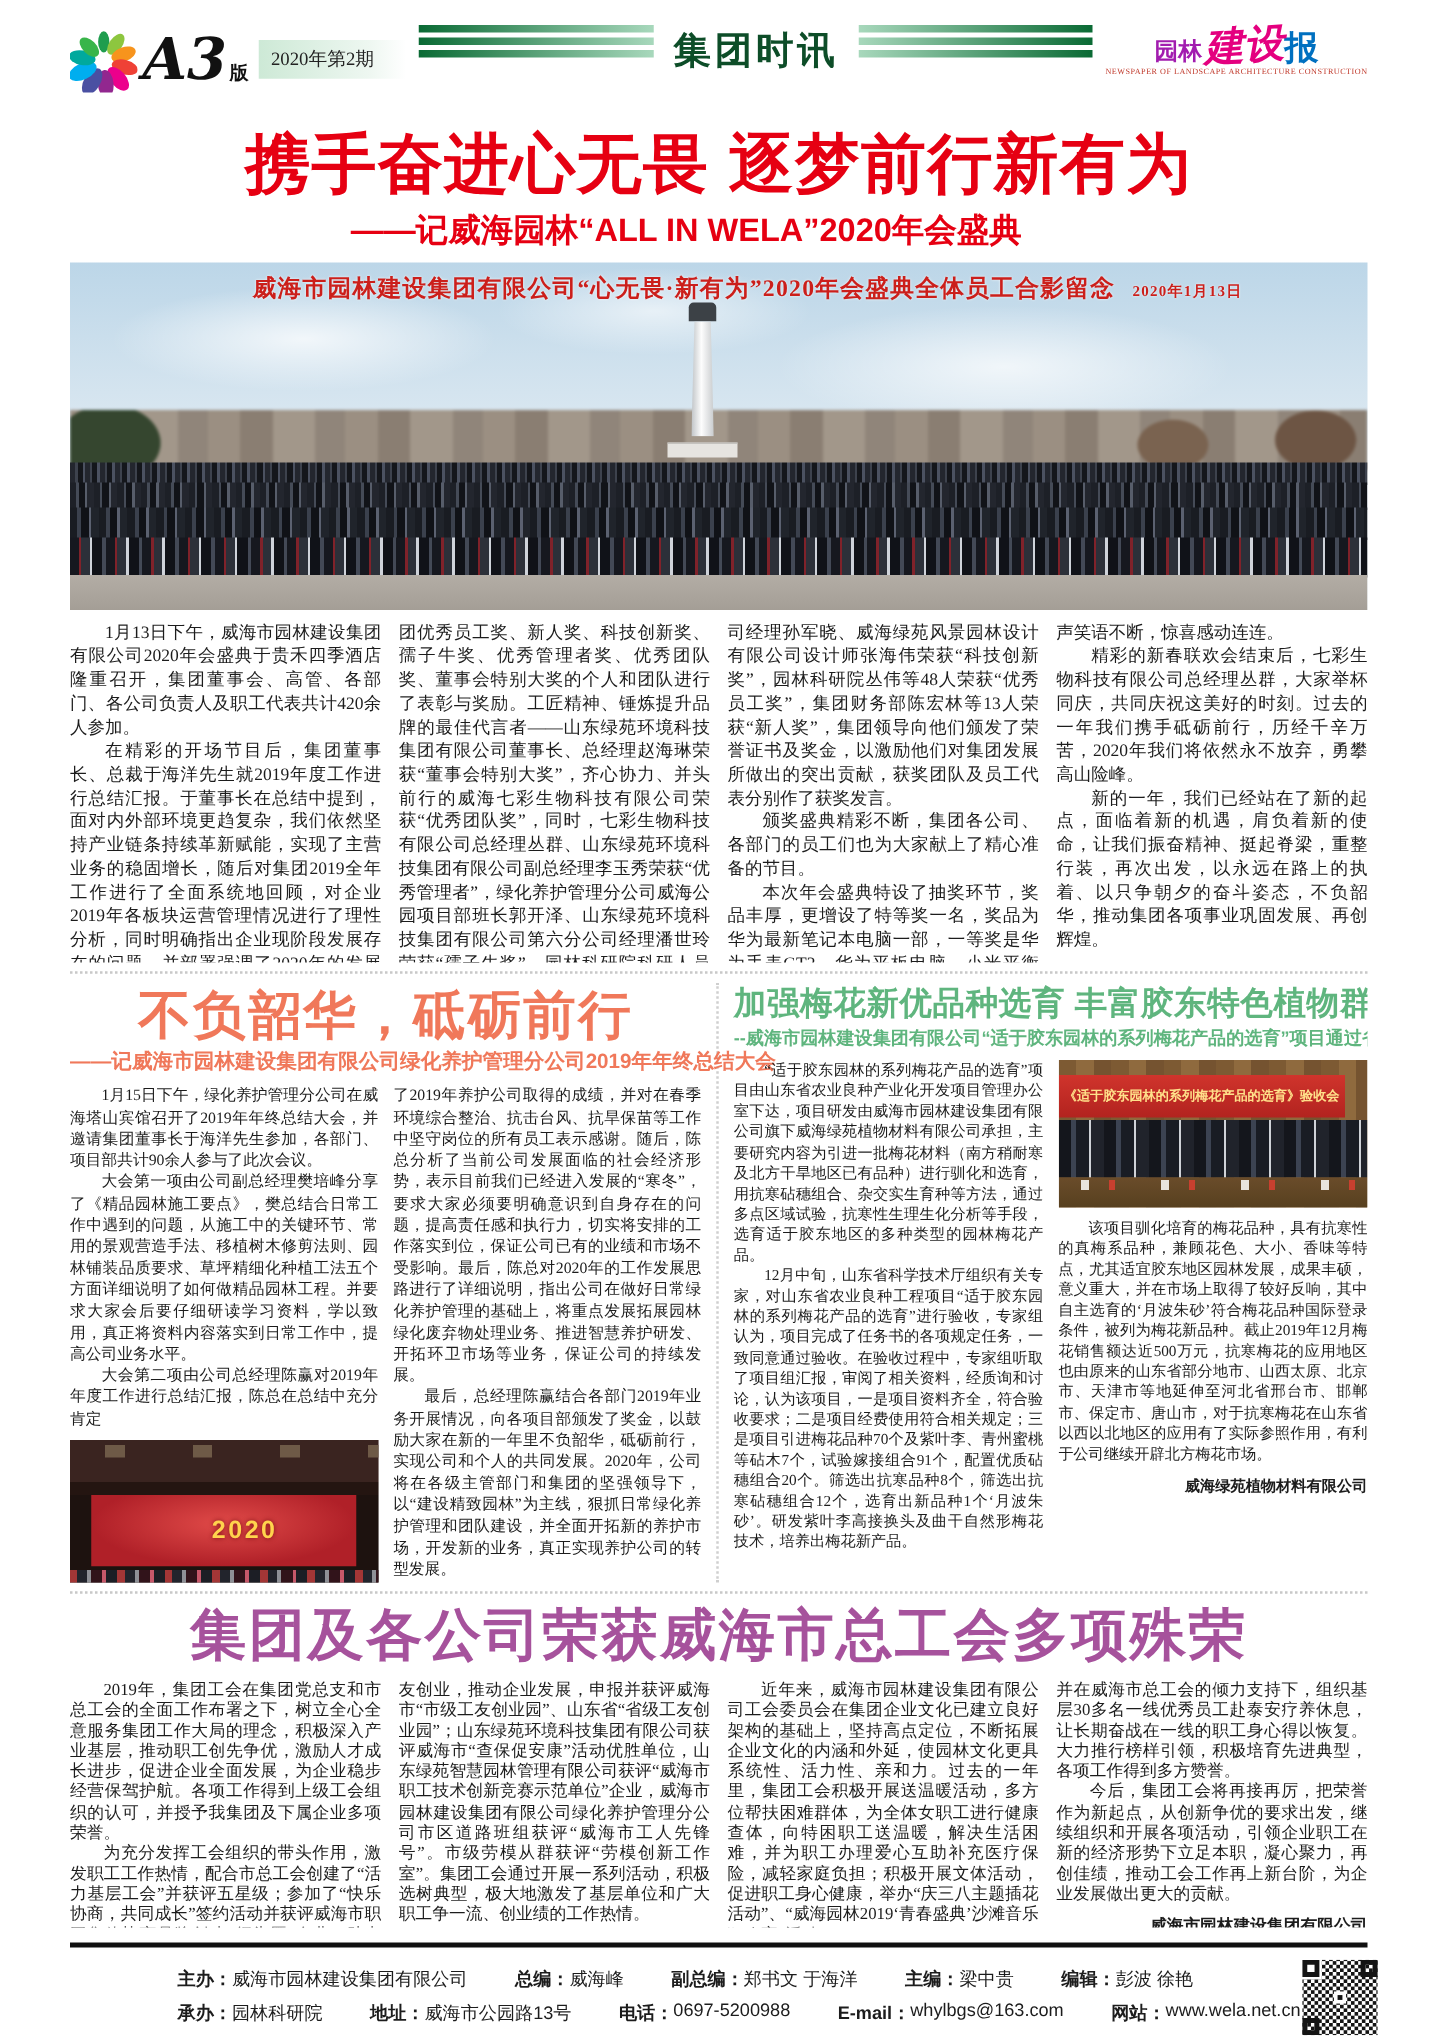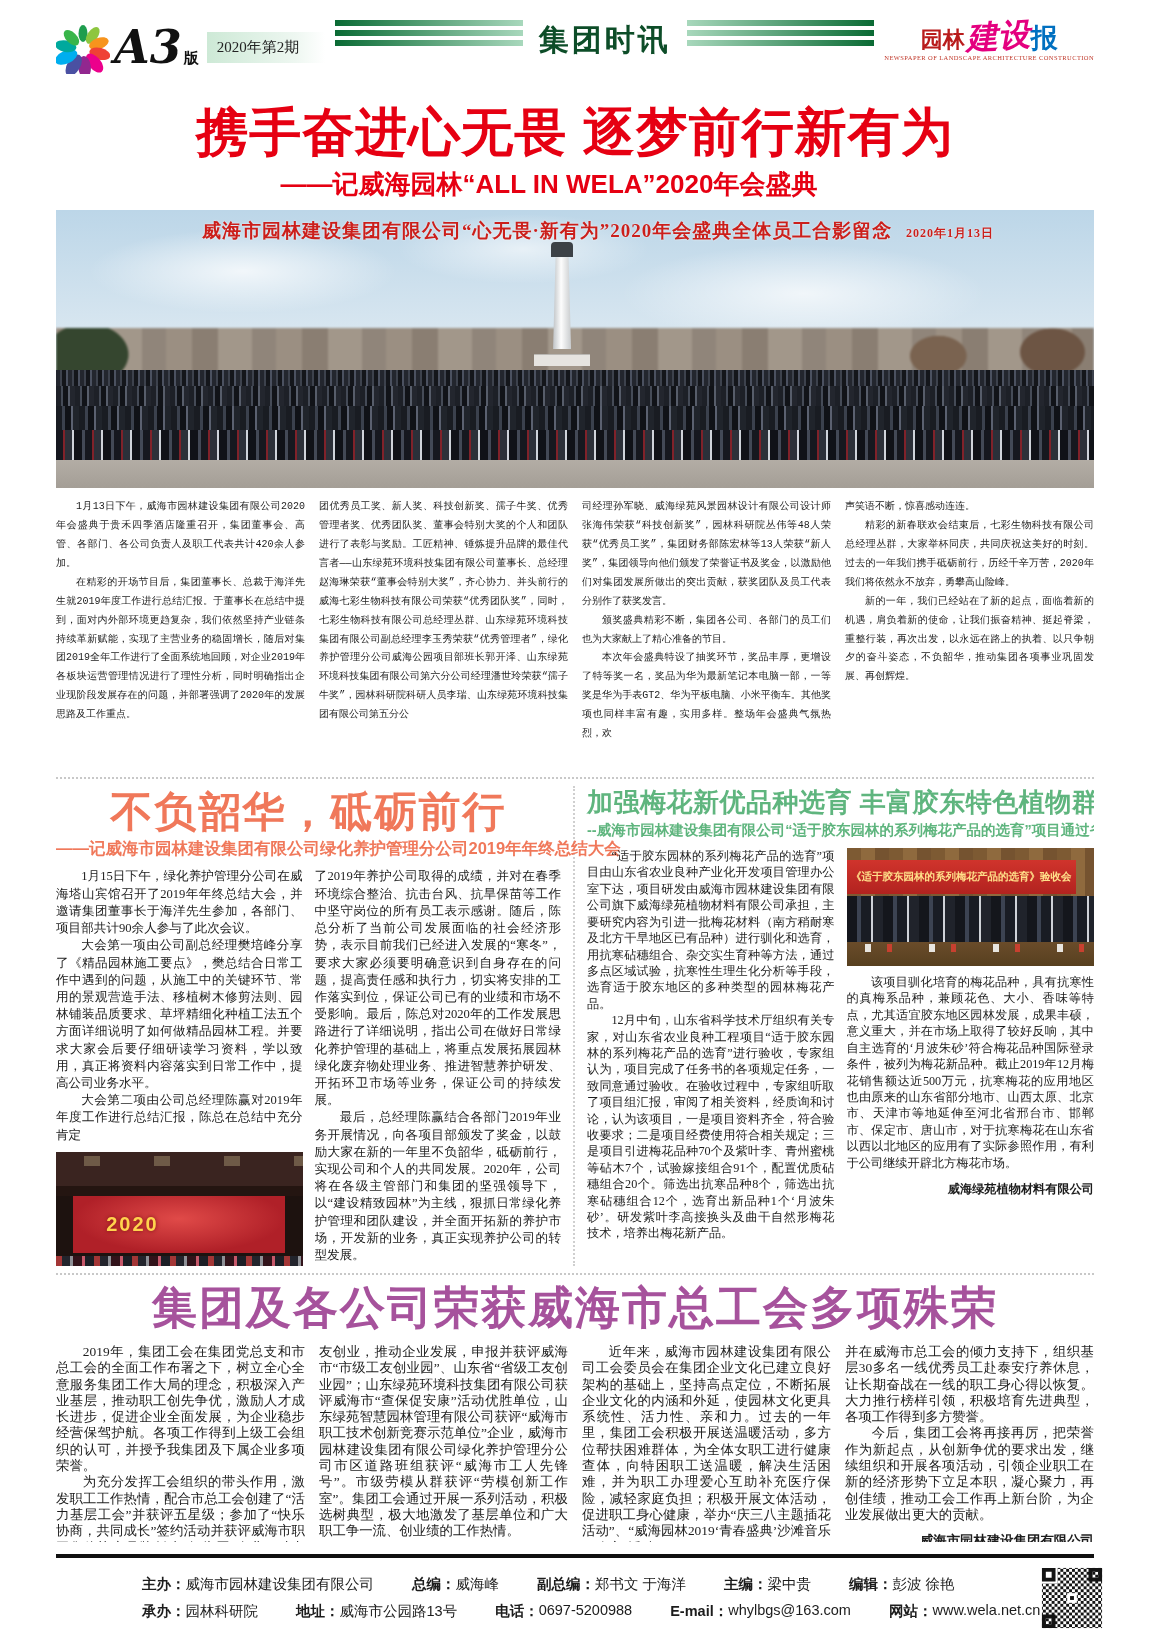--- a/index.html
+++ b/index.html
@@ -18,21 +18,21 @@
       linear-gradient(90deg,#0a6a34,#a8d8bc),
       linear-gradient(90deg,#0a6a34,#a8d8bc);
     background-size:100% 6px;background-position:0 0,0 10px,0 20px;background-repeat:no-repeat;}
   .hbar-right{background-image:
       linear-gradient(90deg,#a8d8bc,#0a6a34),
       linear-gradient(90deg,#a8d8bc,#0a6a34),
       linear-gradient(90deg,#a8d8bc,#0a6a34);}
   .section-name{font-family:"Liberation Sans",sans-serif;font-weight:900;font-size:30px;color:#0d4d28;letter-spacing:3px;white-space:nowrap;padding:0 6px;}
   .masthead{flex:0 0 auto;text-align:center;line-height:1;}
   .mh-cn{white-space:nowrap;font-family:"Liberation Sans",sans-serif;font-weight:900;}
-  .mh-green{color:#b91c1c;font-size:22px;}
+  .mh-green{color:#a21caf;font-size:19px;}
   .mh-pink{color:#e4007f;font-size:32px;font-style:italic;display:inline-block;transform:rotate(-4deg);margin:0 1px;}
   .mh-blue{color:#0070c0;font-size:27px;}
   .mh-en{font-size:6.5px;color:#c0392b;margin-top:3px;letter-spacing:.4px;white-space:nowrap;}
 
   
   .lead h1{font-family:"Liberation Sans",sans-serif;margin:8px 0 0;text-align:center;font-size:52px;font-weight:900;color:#e60012;letter-spacing:1px;line-height:1.1;}
   .lead-sub{font-family:"Liberation Sans",sans-serif;font-size:26px;font-weight:bold;color:#e60012;text-align:center;padding-right:52px;margin:6px 0 8px;}
 
   .group-photo{position:relative;height:278px;overflow:hidden;background:linear-gradient(180deg,#bcd6e8 0%,#dbe8f1 48%,#e9eef2 60%);}
   .gp-clouds{position:absolute;inset:0;background:
@@ -53,21 +53,21 @@
   .gp-crowd{position:absolute;left:0;right:0;}
   .r1{bottom:100px;height:18px;background:repeating-linear-gradient(90deg,#23262e 0 4px,#3d424d 4px 6px,#14161b 6px 10px,#4b5160 10px 12px);}
   .r2{bottom:80px;height:22px;background:repeating-linear-gradient(90deg,#1d2027 0 5px,#454b57 5px 7px,#111318 7px 12px,#575d6a 12px 14px,#23262e 14px 19px);}
   .r3{bottom:56px;height:26px;background:repeating-linear-gradient(90deg,#191c22 0 6px,#3b414d 6px 9px,#101217 9px 15px,#5b6170 15px 17px,#20242b 17px 23px);}
   .r4{bottom:26px;height:32px;background:repeating-linear-gradient(90deg,#16181f 0 7px,#80222a 7px 9px,#2c3039 9px 16px,#cfd3da 16px 18px,#101218 18px 26px,#434956 26px 29px);}
   .gp-ground{position:absolute;left:0;right:0;bottom:0;height:28px;background:linear-gradient(180deg,#b3ada5,#a49e96);}
 
   .cols4{display:flex;gap:14px;height:272px;overflow:hidden;margin-top:10px;}
   .cols4 .col{flex:1;overflow:hidden;}
   p{margin:0;text-align:justify;}
-  .lead .cols4 p{font-size:10px;line-height:18.9px;font-family:Liberation Mono, monospace;}
+  .lead .cols4 p{font-size:14px;line-height:18.9px;}
   .ind{text-indent:2em;}
   .sig{text-align:right;font-weight:bold;margin-top:16px;}
 
   .dotline{border-top:2px dotted #c8c8c8;margin:7px 0;}
 
   
   .middle{display:flex;height:480px;overflow:hidden;}
   .mid-left{width:50%;padding-right:12px;border-right:2px dotted #cfcfcf;}
   .mid-right{width:50%;padding-left:12px;}
   h2{font-family:"Liberation Sans",sans-serif;margin:2px 0;text-align:center;font-weight:900;line-height:1.15;}
@@ -77,39 +77,39 @@
   h2.green{font-size:26px;color:#5fb57e;letter-spacing:.5px;white-space:nowrap;}
   .sub.green{color:#5fb57e;font-size:14.5px;margin:3px 0 8px;white-space:nowrap;}
   .cols2{display:flex;gap:12px;height:402px;overflow:hidden;}
   .cols2 .col{flex:1;overflow:hidden;}
   .mid-left .cols2 p{font-size:12.6px;line-height:17.2px;}
   .mid-right .cols2 p{font-size:12.2px;line-height:16.4px;}
   .mid-left .sig,.mid-right .sig{margin-top:10px;font-size:13px;}
 
   .stage-photo{height:130px;margin-top:8px;position:relative;background:linear-gradient(180deg,#3a2420 0 26%,#241511 26% 34%,#1d120f 34% 100%);overflow:hidden;}
   .sp-lights{position:absolute;top:4px;left:0;right:0;height:10px;background:repeating-linear-gradient(90deg,rgba(0,0,0,0) 0 28px,#6e5a47 28px 44px,rgba(0,0,0,0) 44px 70px);}
-  .sp-screen{position:absolute;top:34%;left:7%;width:86%;height:44%;background:radial-gradient(ellipse at 50% 40%,#e04a48,#b02028 70%);display:flex;align-items:center;justify-content:flex-start;padding-left:33px;}
+  .sp-screen{position:absolute;top:34%;left:7%;width:86%;height:44%;background:radial-gradient(ellipse at 50% 40%,#e04a48,#b02028 70%);display:flex;align-items:center;justify-content:center;padding-left:33px;}
   .sp-screen-text{color:#ffd34d;font-weight:900;font-size:20px;font-family:"Liberation Sans",sans-serif;text-shadow:0 0 4px #7a0d12;letter-spacing:2px;}
   .sp-people{position:absolute;bottom:0;left:0;right:0;height:26px;background:repeating-linear-gradient(90deg,#a33636 0 6px,#22242c 6px 14px,#8e9096 14px 17px,#31131a 17px 26px,#c6586a 26px 29px,#1c1e25 29px 38px);}
 
   .meeting-photo{height:118px;margin-bottom:8px;position:relative;overflow:hidden;background:repeating-linear-gradient(90deg,#7d5a33 0 14px,#8f6a3e 14px 28px,#755330 28px 42px);}
   .mp-banner{position:absolute;top:12px;left:0;right:18px;height:34px;background:linear-gradient(180deg,#d0342c,#b2231f);color:#ffe08a;font-family:"Liberation Sans",sans-serif;font-weight:bold;font-size:10.5px;display:flex;align-items:center;justify-content:center;white-space:nowrap;overflow:hidden;}
   .mp-people{position:absolute;bottom:24px;left:0;right:0;height:46px;background:repeating-linear-gradient(90deg,#14161c 0 10px,#3c4352 10px 14px,#191c24 14px 24px,#cfd2d8 24px 26px,#20232b 26px 36px);}
   .mp-table{position:absolute;bottom:0;left:0;right:0;height:24px;background:linear-gradient(180deg,#6a4c2a,#57401f);}
   .mp-items{position:absolute;bottom:14px;left:0;right:0;height:8px;background:repeating-linear-gradient(90deg,rgba(0,0,0,0) 0 18px,#e8e5df 18px 24px,rgba(0,0,0,0) 24px 40px,#c8402f 40px 45px,rgba(0,0,0,0) 45px 64px);}
 
   
   .bottom h2.purple{font-size:45px;color:#a6529c;letter-spacing:2px;margin:6px 0 10px;}
   .bottom .cols4{height:198px;margin-top:0;}
   .bottom .cols4 p{font-size:13.4px;line-height:16.3px;}
   .bottom .sig{margin-top:10px;font-size:13.5px;}
 
   
   .rule{height:4px;background:#101010;margin-top:12px;}
-  footer{display:flex;align-items:center;margin-top:8px;}
+  footer{display:flex;margin-top:8px;}
   .f-rows{flex:1;padding-left:86px;font-family:"Liberation Sans",sans-serif;}
   .f-row{display:flex;gap:38px;font-size:14.5px;margin:8px 0;white-space:nowrap;}
   .f-item{display:flex;}
   .f-label{font-weight:bold;}
   .qr{flex:0 0 auto;margin-right:30px;}
 </style>
 </head>
 <body>
 
 <div class="page">

